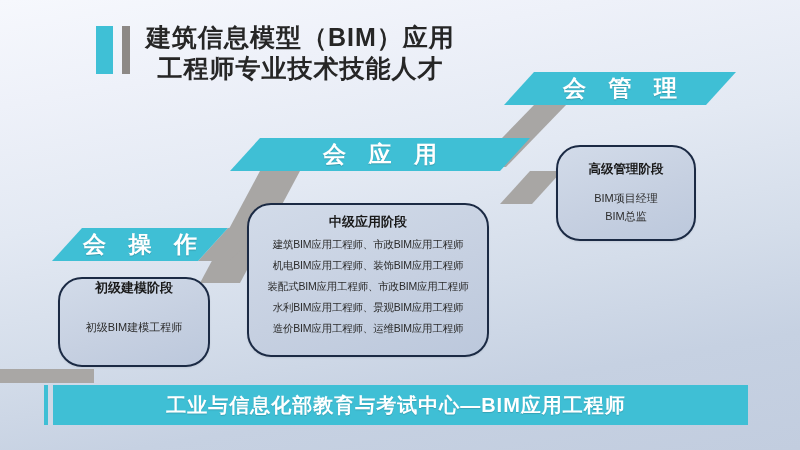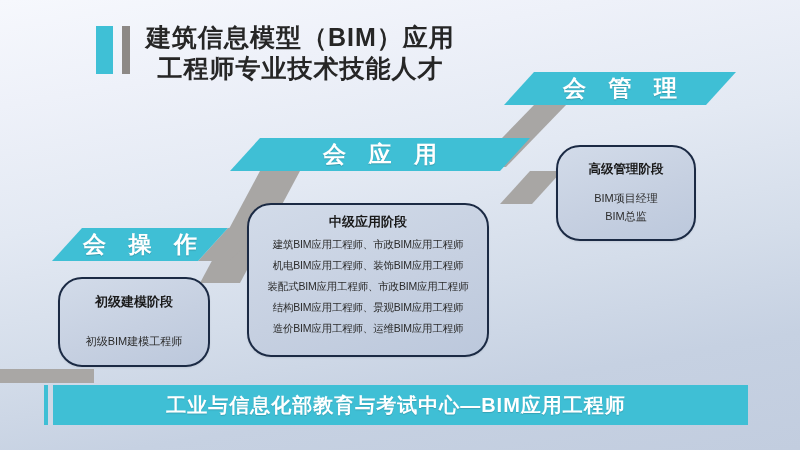--- a/index.html
+++ b/index.html
@@ -49,21 +49,21 @@
   #gblk1{left:0px;top:369px;width:94px;height:14px;background:#a9a7a5;position:absolute;}
 
   
   .card{position:absolute;border:2px solid #1b2a44;border-radius:24px;
     background:linear-gradient(160deg,#d2dbe9 0%,#c6d0e1 55%,#bcc8dc 100%);
     box-shadow:0 1px 2px rgba(0,0,0,.08);}
   .card-title{text-align:center;font-weight:bold;color:#1a1a1a;}
   .card-line{text-align:center;color:#2b2b2b;white-space:nowrap;}
 
   #card1{left:58px;top:277px;width:148px;height:86px;}
-  #card1 .card-title{font-size:13px;margin-top:14px;}
+  #card1 .card-title{font-size:13px;}
   #card1 .card-line{font-size:11px;margin-top:23px;}
 
   #card2{left:247px;top:203px;width:238px;height:150px;}
   #card2 .card-title{font-size:13px;margin-top:8px;}
   #card2 .card-line{font-size:10.5px;margin-top:7px;letter-spacing:-0.2px;}
 
   #card3{left:556px;top:145px;width:136px;height:92px;}
   #card3 .card-title{font-size:12.5px;margin-top:14px;}
   #card3 .card-line{font-size:11px;margin-top:13px;}
   #card3 .card-line.second{margin-top:3px;}
@@ -110,21 +110,21 @@
   <div class="card" id="card1">
     <div class="card-title">初级建模阶段</div>
     <div class="card-line">初级BIM建模工程师</div>
   </div>
 
   <div class="card" id="card2">
     <div class="card-title">中级应用阶段</div>
     <div class="card-line">建筑BIM应用工程师、市政BIM应用工程师</div>
     <div class="card-line">机电BIM应用工程师、装饰BIM应用工程师</div>
     <div class="card-line">装配式BIM应用工程师、市政BIM应用工程师</div>
-    <div class="card-line">结构BIM应用工程师、景观BIM应用工程师</div>
+    <div class="card-line">水利BIM应用工程师、景观BIM应用工程师</div>
     <div class="card-line">造价BIM应用工程师、运维BIM应用工程师</div>
   </div>
 
   <div class="card" id="card3">
     <div class="card-title">高级管理阶段</div>
     <div class="card-line">BIM项目经理</div>
     <div class="card-line second">BIM总监</div>
   </div>
 
   <div id="banner">

